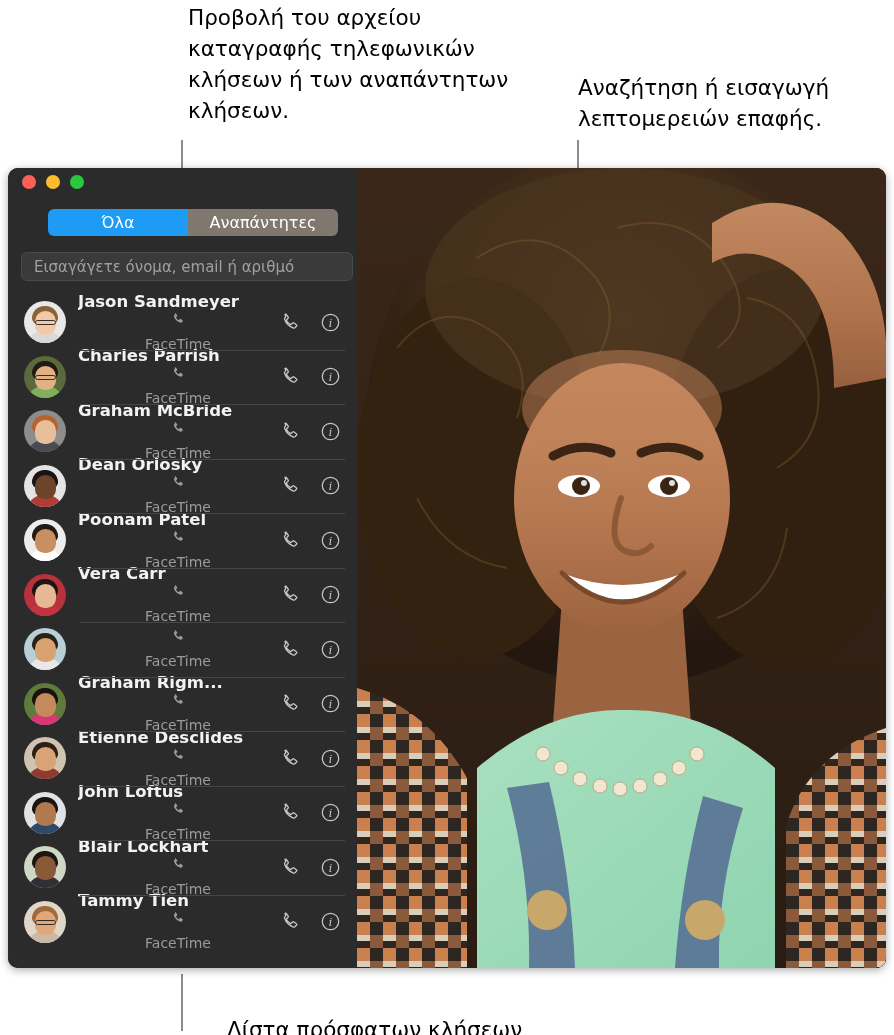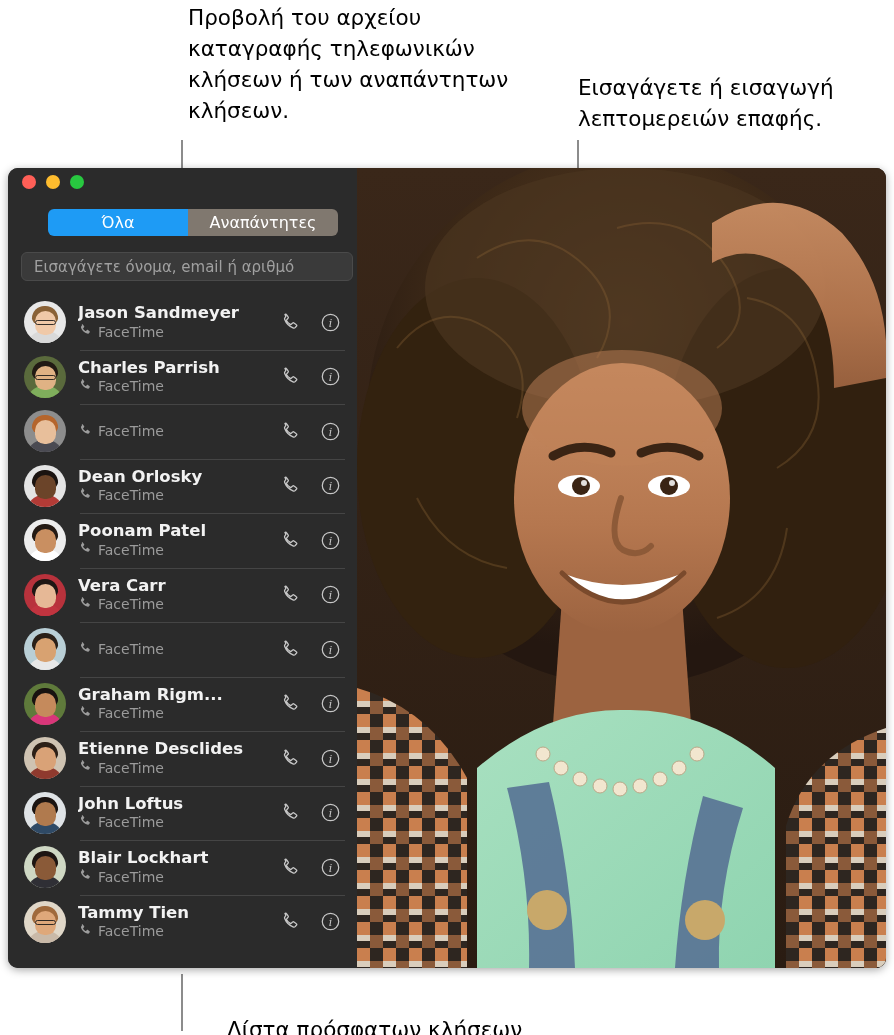--- a/index.html
+++ b/index.html
@@ -196,20 +196,21 @@
     overflow: hidden;
   }
   .row-sub {
     display: flex;
     align-items: center;
     gap: 6px;
     margin-top: 1px;
     font-size: 14px;
     color: #9b9b9b;
     line-height: 17px;
+    flex-direction: column;
   }
   .row-actions {
     display: flex;
     align-items: center;
     gap: 19px;
     margin-right: 16px;
     flex: 0 0 auto;
   }
   .icon-btn {
     width: 22px;
@@ -228,21 +229,21 @@
     bottom: 0;
     overflow: hidden;
     background: #3a2a1e;
   }
 </style>
 </head>
 <body>
 
 <div class="callout" id="callout-top-left">Προβολή του αρχείου καταγραφής τηλεφωνικών κλήσεων ή των αναπάντητων κλήσεων.</div>
 
-<div class="callout" id="callout-top-right">Εισαγάγετε ή εισαγωγή λεπτομερειών επαφής.</div>
+<div class="callout" id="callout-top-right">Αναζήτηση ή εισαγωγή λεπτομερειών επαφής.</div>
 
 <div class="callout" id="callout-bottom">Λίστα πρόσφατων κλήσεων</div>
 
 <div class="leader" style="left:181px; top:140px; width:2px; height:65px;"></div>
 <div class="leader" style="left:133px; top:203px; width:99px; height:2px;"></div>
 <div class="leader" style="left:133px; top:203px; width:2px; height:11px;"></div>
 <div class="leader" style="left:230px; top:203px; width:2px; height:11px;"></div>
 
 <div class="leader" style="left:577px; top:140px; width:2px; height:131px;"></div>
 <div class="leader" style="left:345px; top:269px; width:234px; height:2px;"></div>
@@ -421,20 +422,21 @@
             </span>
           </div>
         </div>
         <div class="row">
           <div class="avatar" style="background:#8d8d8d">
             <div class="body" style="background:#4a4a52"></div>
             <div class="hair" style="background:#b5652c"></div>
             <div class="head" style="background:#e8bf9b"></div>
           </div>
           <div class="row-text">
+            <div class="row-name">Graham McBride</div>
             <div class="row-sub">
               <span><svg viewBox="0 0 24 24" width="14" height="14">
                   <path fill="#9b9b9b" d="M6.6 2.5c.6-.5 1.5-.4 2 .3l2 2.7c.4.6.3 1.4-.2 1.9L9 8.8c-.3.3-.4.8-.2 1.2.8 1.6 2.2 3 3.8 3.8.4.2.9.1 1.2-.2l1.4-1.4c.5-.5 1.3-.6 1.9-.2l2.7 2c.7.5.8 1.4.3 2l-1.3 1.4c-.8.9-2.1 1.2-3.2.8C11 16.7 7.3 13 5.3 8.4c-.5-1.1-.2-2.4.7-3.2l.6-.7z"></path>
                 </svg></span>
               <span>FaceTime</span>
             </div>
           </div>
           <div class="row-actions">
             <span class="icon-btn">
               <svg viewBox="0 0 24 24" width="21" height="21">

